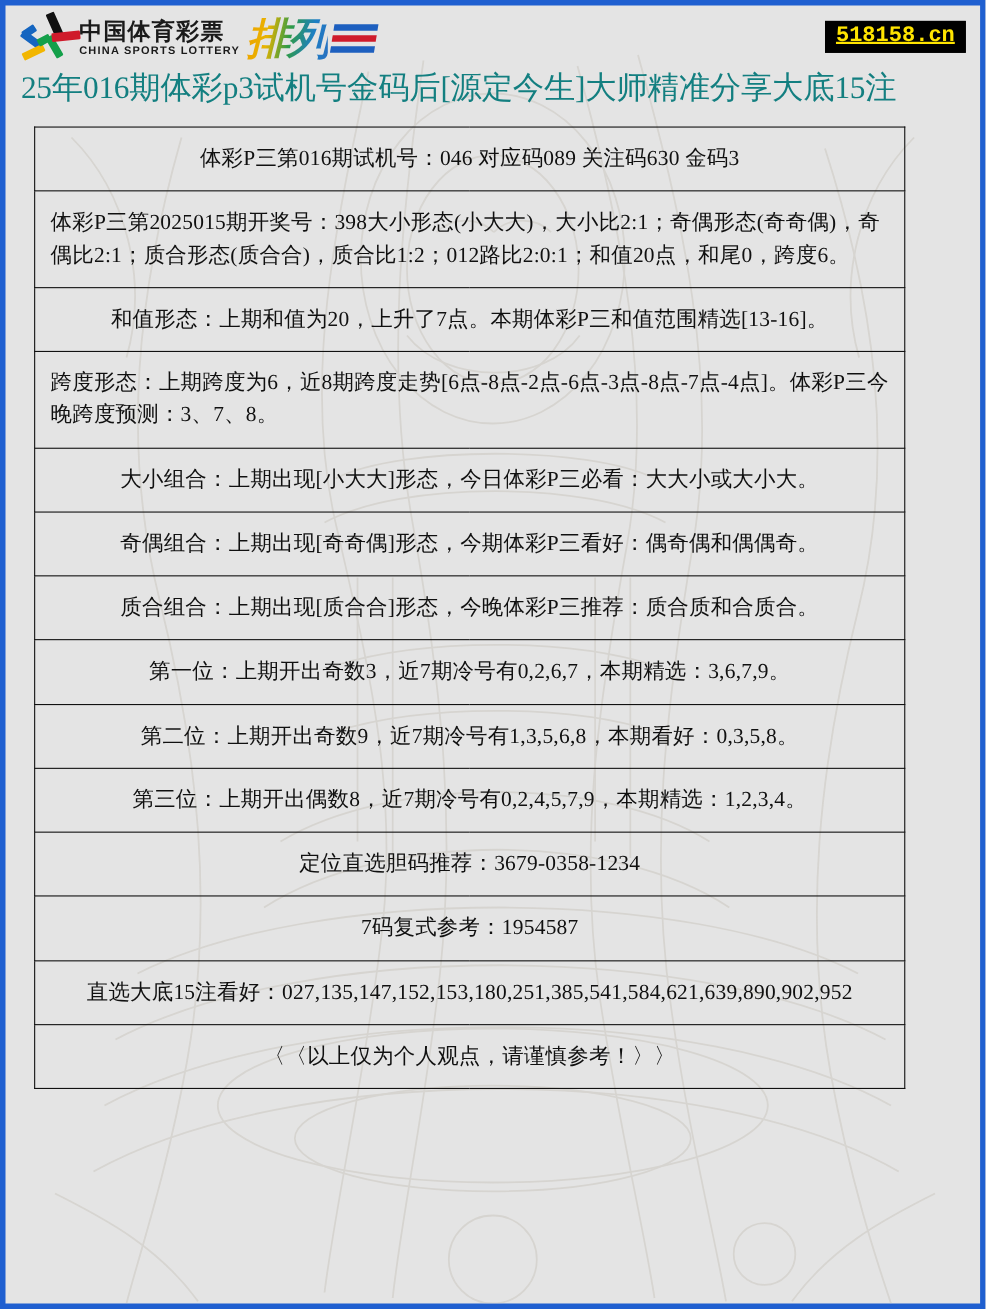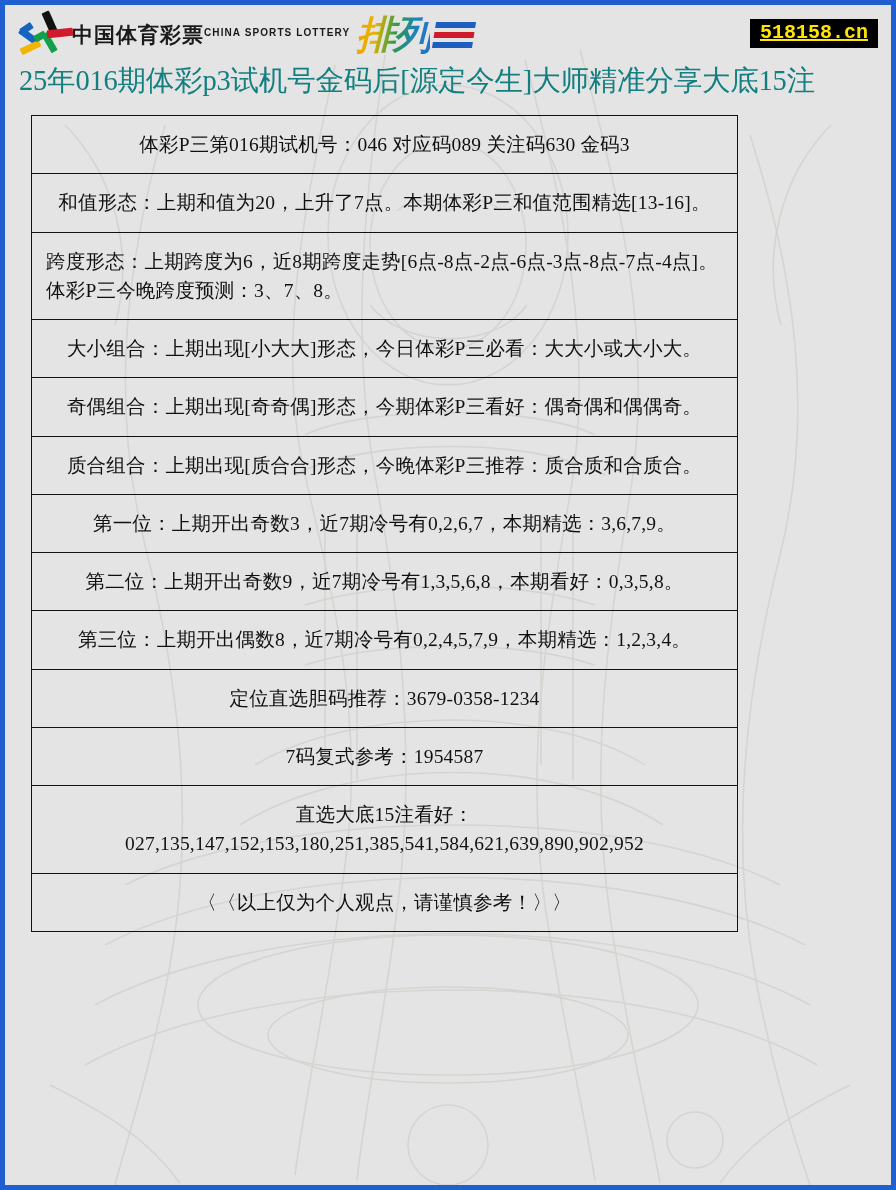--- a/index.html
+++ b/index.html
@@ -62,21 +62,21 @@
     flex: 0 0 auto;
   }
   .emblem i {
     position: absolute;
     display: block;
     border-radius: 1px;
   }
   .logo-cn {
     margin-left: 2px;
     display: flex;
-    flex-direction: row;
+    flex-direction: column;
     justify-content: center;
     line-height: 1;
   }
   .logo-cn-main {
     font-family: "DejaVu Sans", sans-serif;
     font-size: 21px;
     font-weight: bold;
     color: #1a1a1a;
     letter-spacing: 1px;
   }
@@ -146,21 +146,21 @@
     white-space: nowrap;
     line-height: 40px;
     font-family: "Liberation Serif", "DejaVu Serif", serif;
   }
 
   
   .tbl-wrap {
     margin: 14px 20px 0 26px;
   }
   table.info {
-    width: 707px;
+    width: 792px;
     border-collapse: collapse;
     table-layout: fixed;
     background: transparent;
   }
   table.info td {
     border: 1px solid #111111;
     padding: 14px 14px;
     font-size: 19.5px;
     line-height: 1.5;
     color: #101010;
@@ -252,20 +252,23 @@
     </div>
 
     <h1 class="page-title">25年016期体彩p3试机号金码后[源定今生]大师精准分享大底15注</h1>
 
     <div class="tbl-wrap">
       <table class="info">
         <tbody>
           <tr class="row-tall">
             <td class="center" colspan="2">体彩P三第016期试机号：046  对应码089 关注码630 金码3</td>
           </tr>
+          <tr class="row-mid">
+            <td class="justify" colspan="2">体彩P三第2025015期开奖号：398大小形态(小大大)，大小比2:1；奇偶形态(奇奇偶)，奇偶比2:1；质合形态(质合合)，质合比1:2；012路比2:0:1；和值20点，和尾0，跨度6。</td>
+          </tr>
           <tr class="row-tall">
             <td class="center" colspan="2">和值形态：上期和值为20，上升了7点。本期体彩P三和值范围精选[13-16]。</td>
           </tr>
           <tr class="row-mid">
             <td class="justify" colspan="2">跨度形态：上期跨度为6，近8期跨度走势[6点-8点-2点-6点-3点-8点-7点-4点]。体彩P三今晚跨度预测：3、7、8。</td>
           </tr>
           <tr class="row-tall">
             <td class="center" colspan="2">大小组合：上期出现[小大大]形态，今日体彩P三必看：大大小或大小大。</td>
           </tr>
           <tr class="row-tall">

